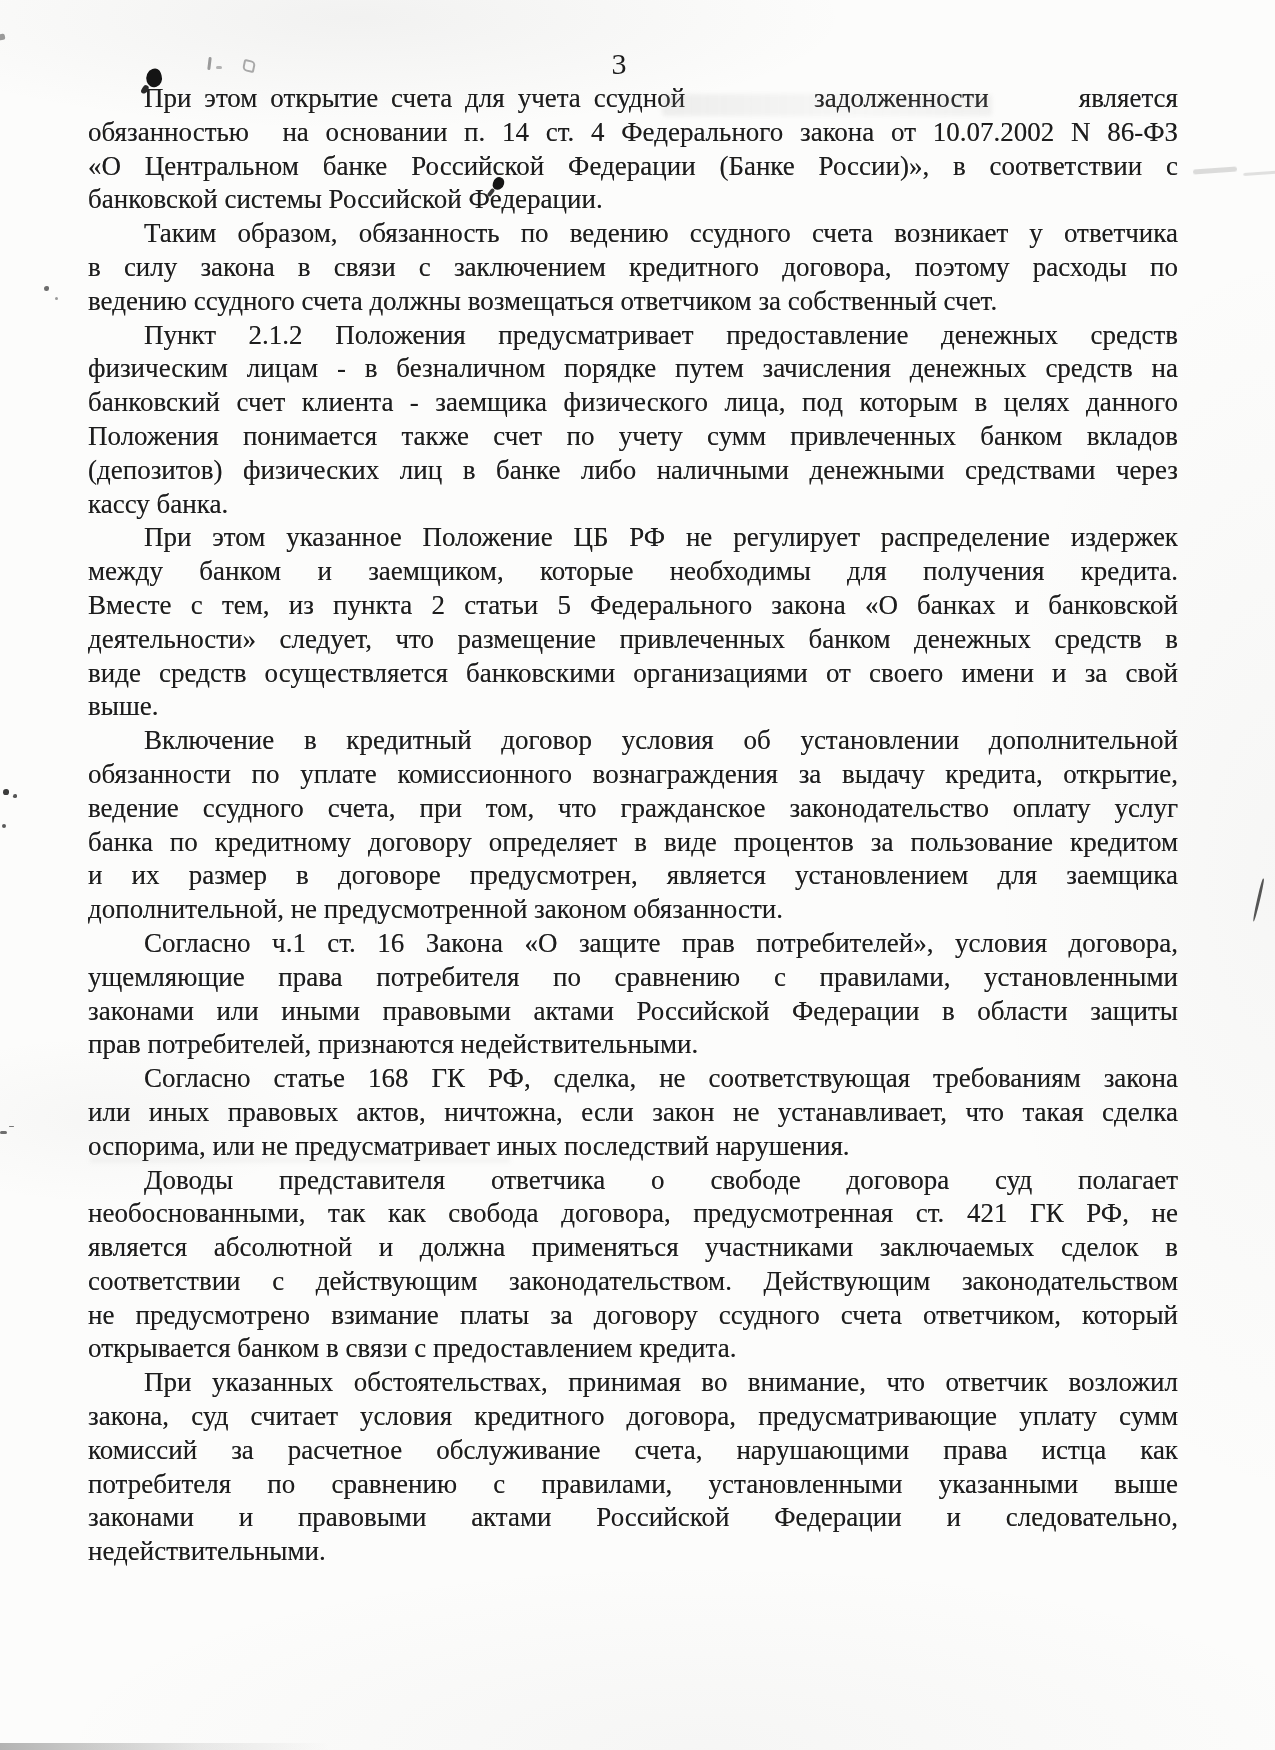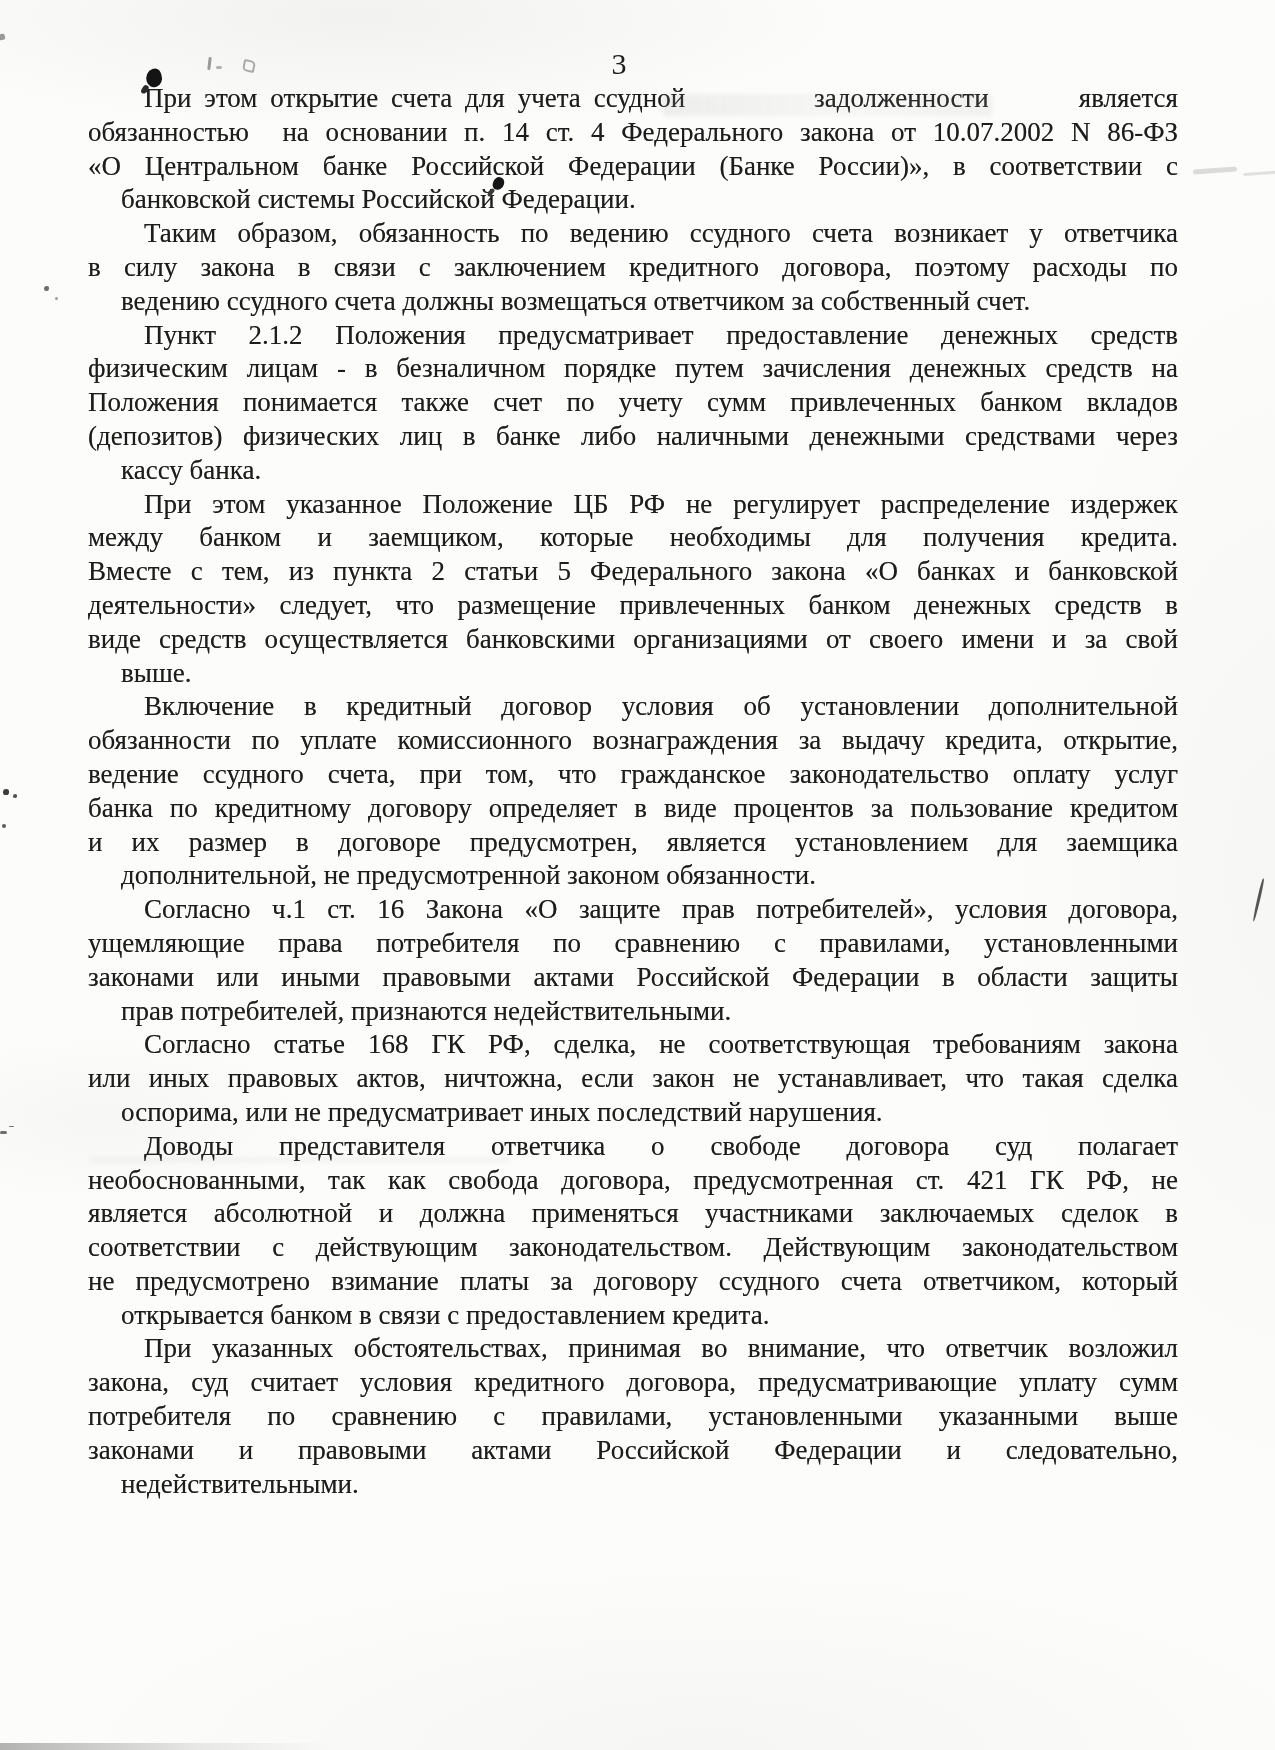--- a/index.html
+++ b/index.html
@@ -46,21 +46,21 @@
     text-shadow: 0 0 0.5px rgba(25,25,25,0.55);
   }
   .line {
     height: 33.8px;
     line-height: 33.8px;
     text-align: justify;
     text-align-last: justify;
     overflow: hidden;
   }
   .line.first { text-indent: 56px; }
-  .line.last  { text-align-last: left; margin-left: 33px; }
+  .line.last  { text-align-last: left; }
 
   
   .artifact { position: absolute; pointer-events: none; }
   .ink-blob-top {
     left: 146px; top: 69px; width: 16px; height: 18px;
     background: #141414; border-radius: 62% 38% 55% 45%;
     transform: rotate(-18deg);
   }
   .ink-blob-tail {
     left: 142px; top: 85px; width: 6px; height: 9px;
@@ -105,20 +105,21 @@
   <div class="text-block">
       <div class="line first">При этом открытие счета для учета ссудной&nbsp;&nbsp;&nbsp;&nbsp;&nbsp;&nbsp;&nbsp;&nbsp;&nbsp;&nbsp;задолженности&nbsp;&nbsp;&nbsp;&nbsp;&nbsp;&nbsp;&nbsp;является</div>
       <div class="line">обязанностью&nbsp; на основании п. 14 ст. 4 Федерального закона от 10.07.2002 N 86-ФЗ</div>
       <div class="line">«О Центральном банке Российской Федерации (Банке России)», в соответствии с</div>
       <div class="line last">банковской системы Российской Федерации.</div>
       <div class="line first">Таким образом, обязанность по ведению ссудного счета возникает у ответчика</div>
       <div class="line">в силу закона в связи с заключением кредитного договора, поэтому расходы по</div>
       <div class="line last">ведению ссудного счета должны возмещаться ответчиком за собственный счет.</div>
       <div class="line first">Пункт 2.1.2 Положения предусматривает предоставление денежных средств</div>
       <div class="line">физическим лицам - в безналичном порядке путем зачисления денежных средств на</div>
+      <div class="line">банковский счет клиента - заемщика физического лица, под которым в целях данного</div>
       <div class="line">Положения понимается также счет по учету сумм привлеченных банком вкладов</div>
       <div class="line">(депозитов) физических лиц в банке либо наличными денежными средствами через</div>
       <div class="line last">кассу банка.</div>
       <div class="line first">При этом указанное Положение ЦБ РФ не регулирует распределение издержек</div>
       <div class="line">между банком и заемщиком, которые необходимы для получения кредита.</div>
       <div class="line">Вместе с тем, из пункта 2 статьи 5 Федерального закона «О банках и банковской</div>
       <div class="line">деятельности» следует, что размещение привлеченных банком денежных средств в</div>
       <div class="line">виде средств осуществляется банковскими организациями от своего имени и за свой</div>
       <div class="line last">выше.</div>
       <div class="line first">Включение в кредитный договор условия об установлении дополнительной</div>
@@ -135,20 +136,21 @@
       <div class="line">или иных правовых актов, ничтожна, если закон не устанавливает, что такая сделка</div>
       <div class="line last">оспорима, или не предусматривает иных последствий нарушения.</div>
       <div class="line first">Доводы представителя ответчика о свободе договора суд полагает</div>
       <div class="line">необоснованными, так как свобода договора, предусмотренная ст. 421 ГК РФ, не</div>
       <div class="line">является абсолютной и должна применяться участниками заключаемых сделок в</div>
       <div class="line">соответствии с действующим законодательством. Действующим законодательством</div>
       <div class="line">не предусмотрено взимание платы за договору ссудного счета ответчиком, который</div>
       <div class="line last">открывается банком в связи с предоставлением кредита.</div>
       <div class="line first">При указанных обстоятельствах, принимая во внимание, что ответчик возложил</div>
       <div class="line">закона, суд считает условия кредитного договора, предусматривающие уплату сумм</div>
+      <div class="line">комиссий за расчетное обслуживание счета, нарушающими права истца как</div>
       <div class="line">потребителя по сравнению с правилами, установленными указанными выше</div>
       <div class="line">законами и правовыми актами Российской Федерации и следовательно,</div>
       <div class="line last">недействительными.</div>
     </div>
 
   <div class="artifact ink-blob-top"></div>
   <div class="artifact ink-blob-tail"></div>
   <div class="artifact pencil-mark-1"></div>
   <div class="artifact pencil-mark-2"></div>
   <div class="artifact pencil-mark-3"></div>

